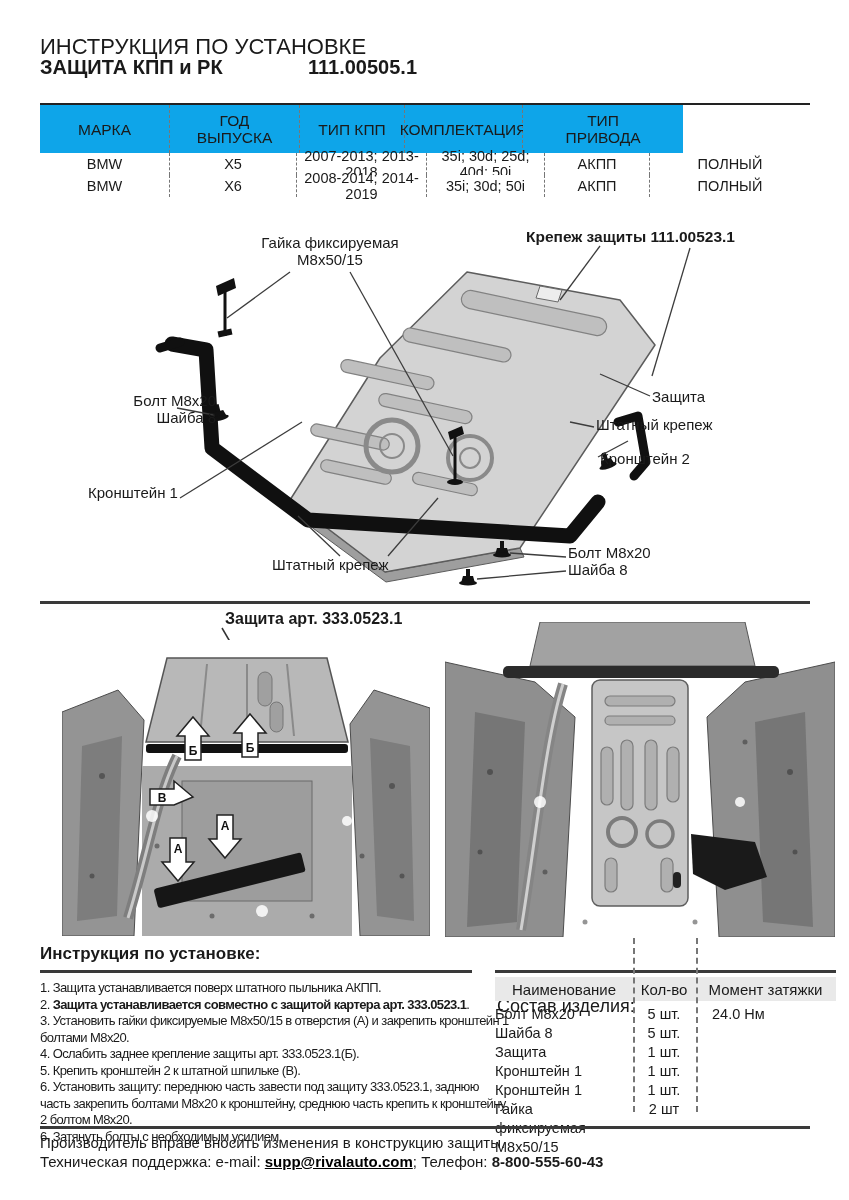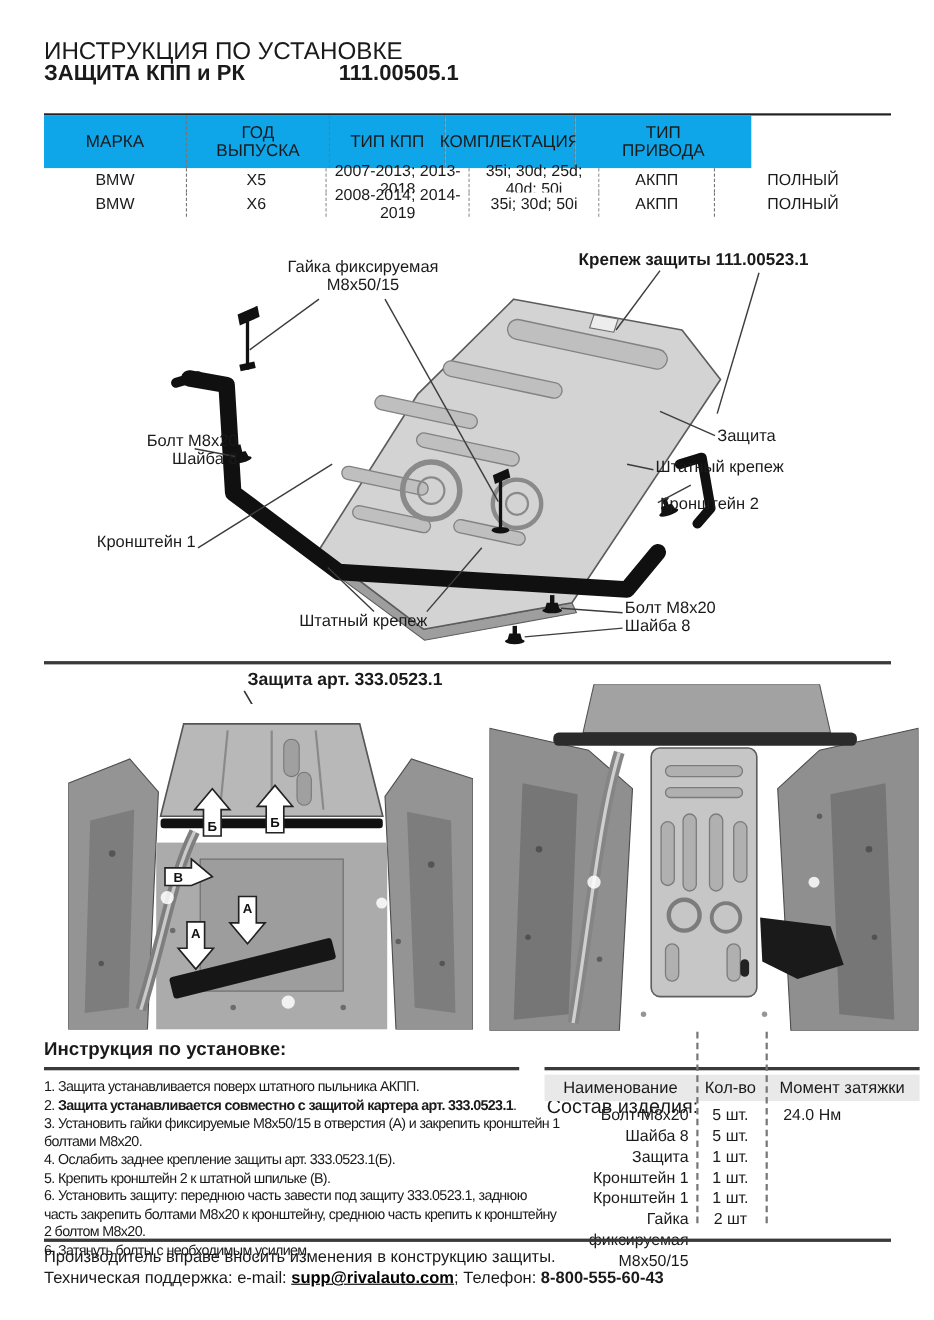--- a/index.html
+++ b/index.html
@@ -53,21 +53,21 @@
   .inst-item{margin:0;}
   .inst-item .bt{font-weight:bold;}
 
   
   .comp-head{left:497px;top:996px;font-size:18px;font-weight:normal;}
   .comp-rule{left:495px;top:970px;width:341px;height:3px;background:#3a3a3a;}
   .comp{left:495px;top:977px;width:341px;font-size:14.5px;}
   .comp-hrow{display:flex;background:#e9e9e9;height:24px;}
   .comp-hcell{display:flex;align-items:center;justify-content:center;font-size:15px;}
   .comp-row{display:flex;line-height:19px;}
-  .ncell{width:138px;text-align:right;box-sizing:border-box;padding-right:7px;}
+  .ncell{width:138px;box-sizing:border-box;padding-right:7px;}
   .qcell{width:62px;text-align:center;}
   .tcell{width:141px;box-sizing:border-box;padding-left:17px;}
   .dash-v{position:absolute;width:0;border-left:2px dashed #767676;}
   .dash1{left:633px;top:938px;height:174px;}
   .dash2{left:696px;top:938px;height:174px;}
 
   
   .foot1{left:40px;top:1134px;font-size:15px;}
   .foot2{left:40px;top:1153px;font-size:15px;}
   .email-link{color:#000000;font-weight:bold;text-decoration:underline;cursor:pointer;}

